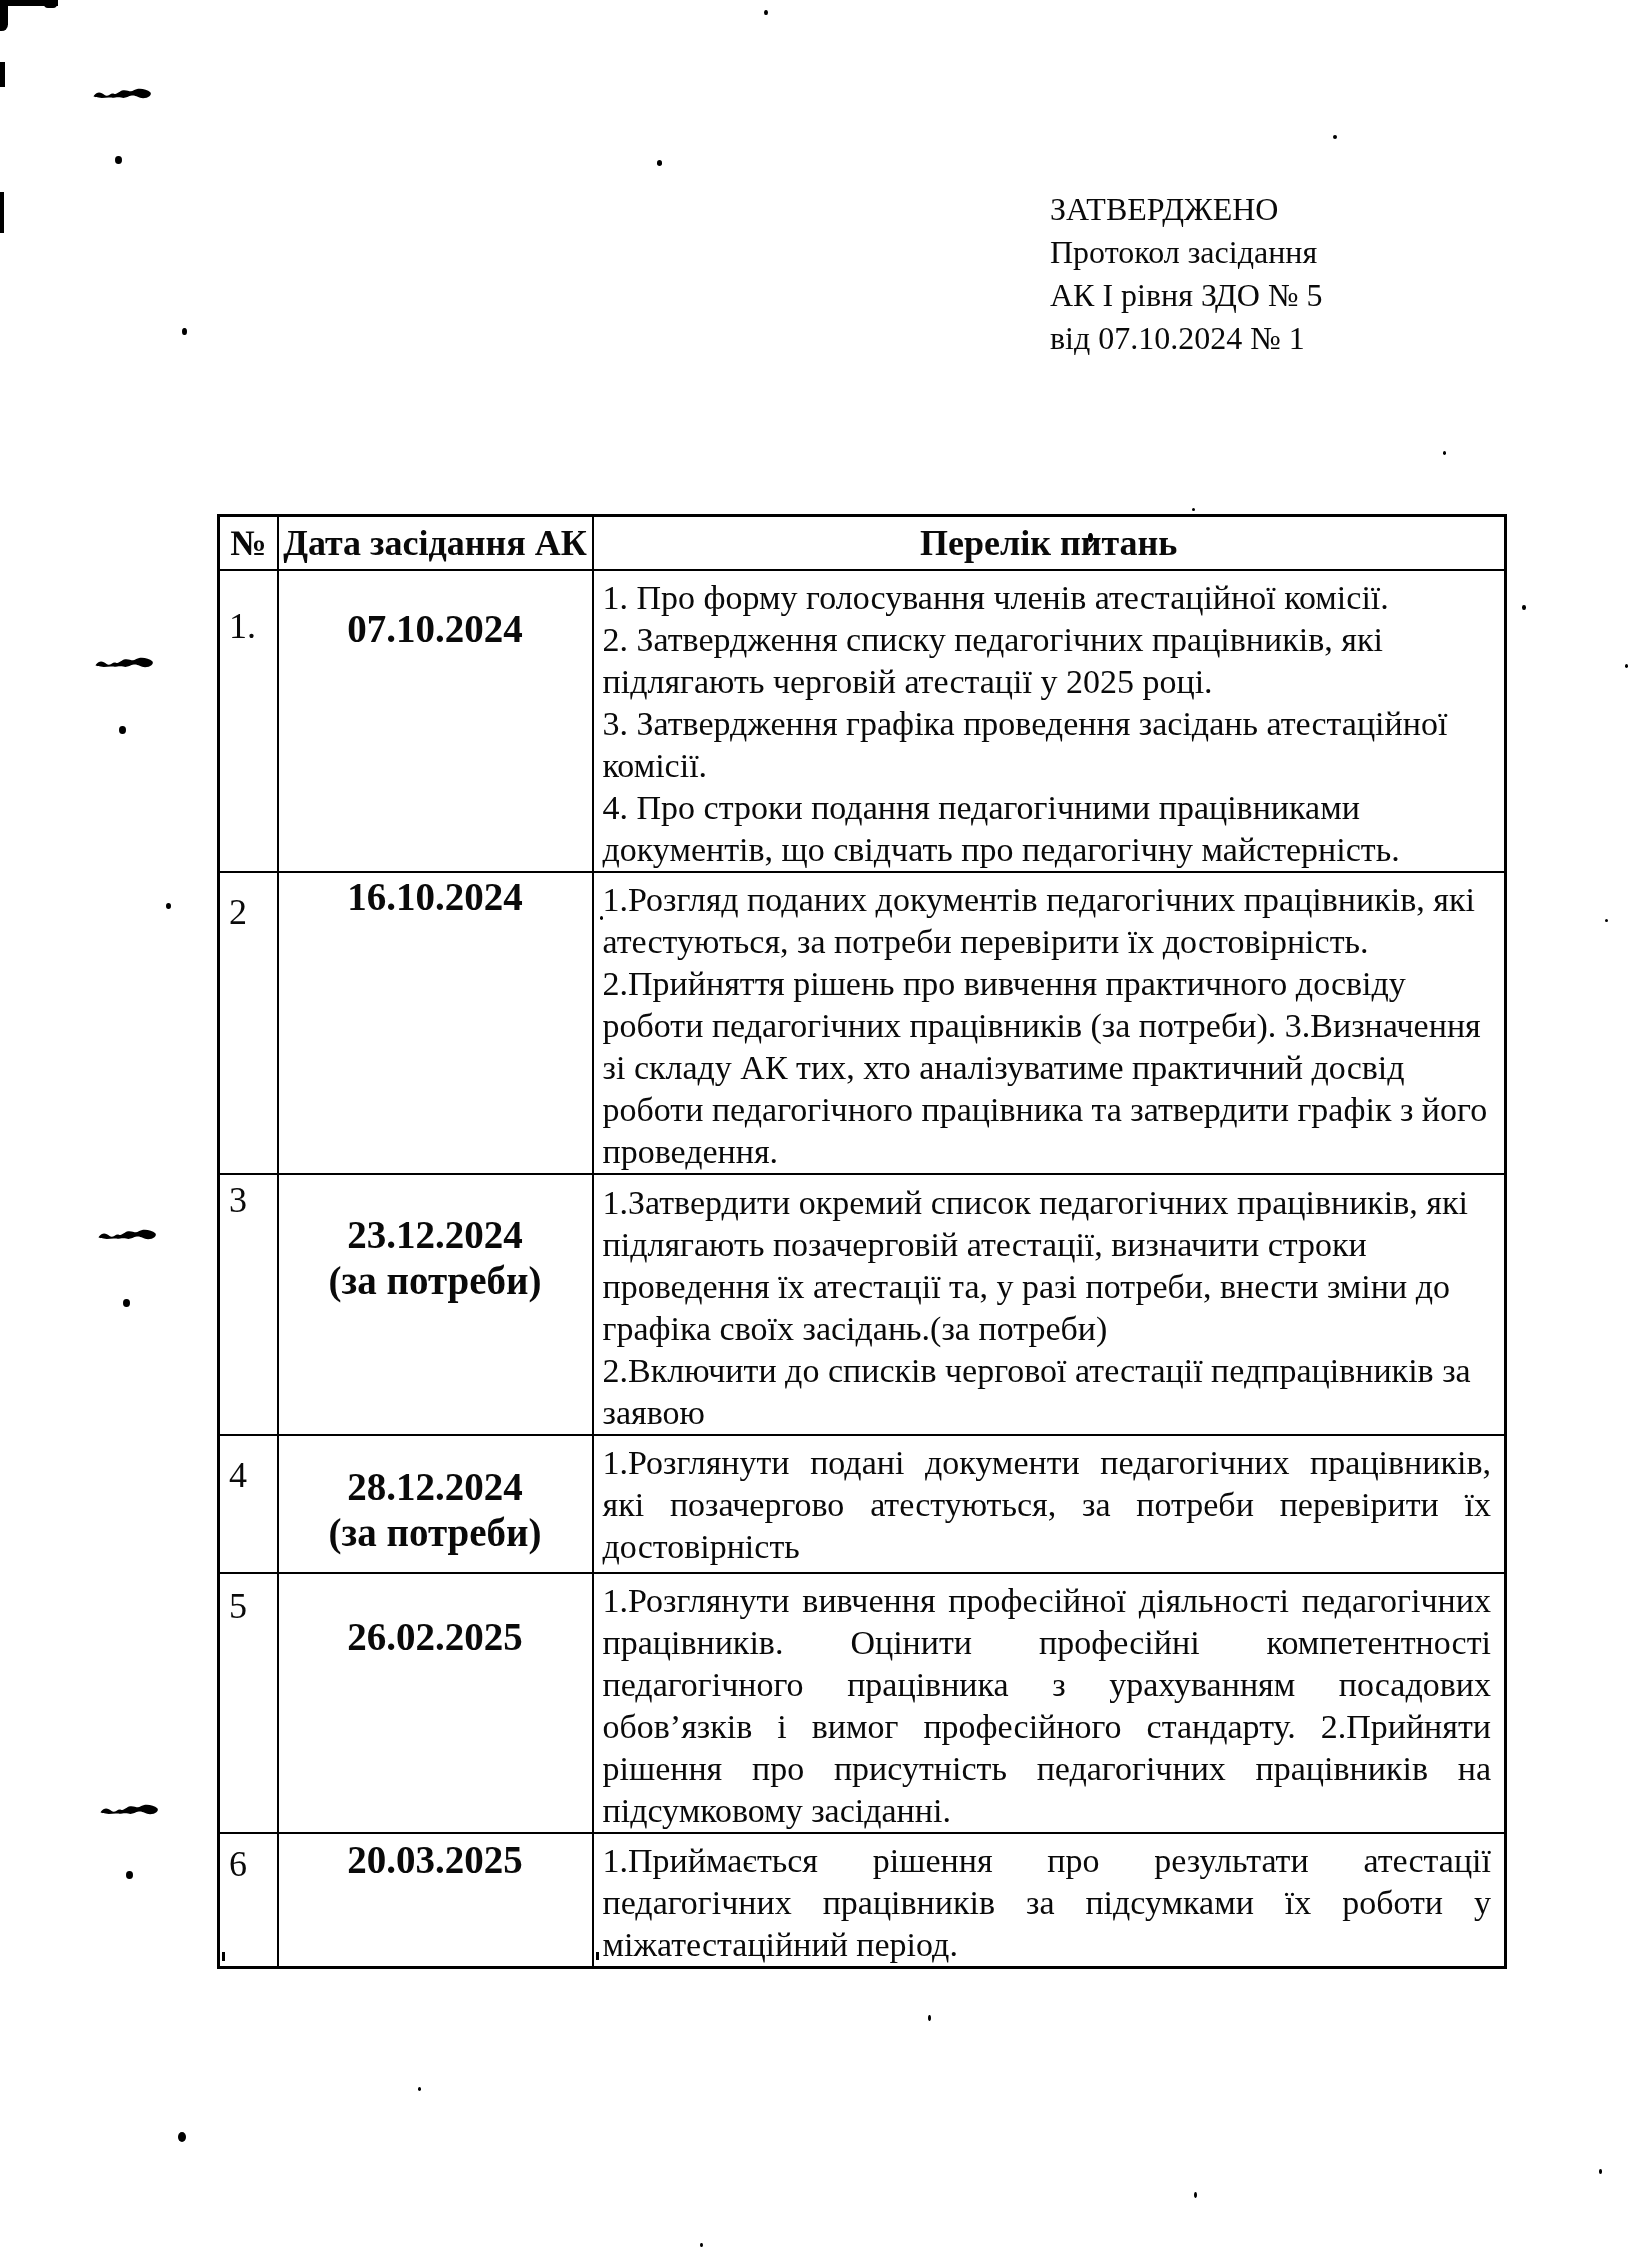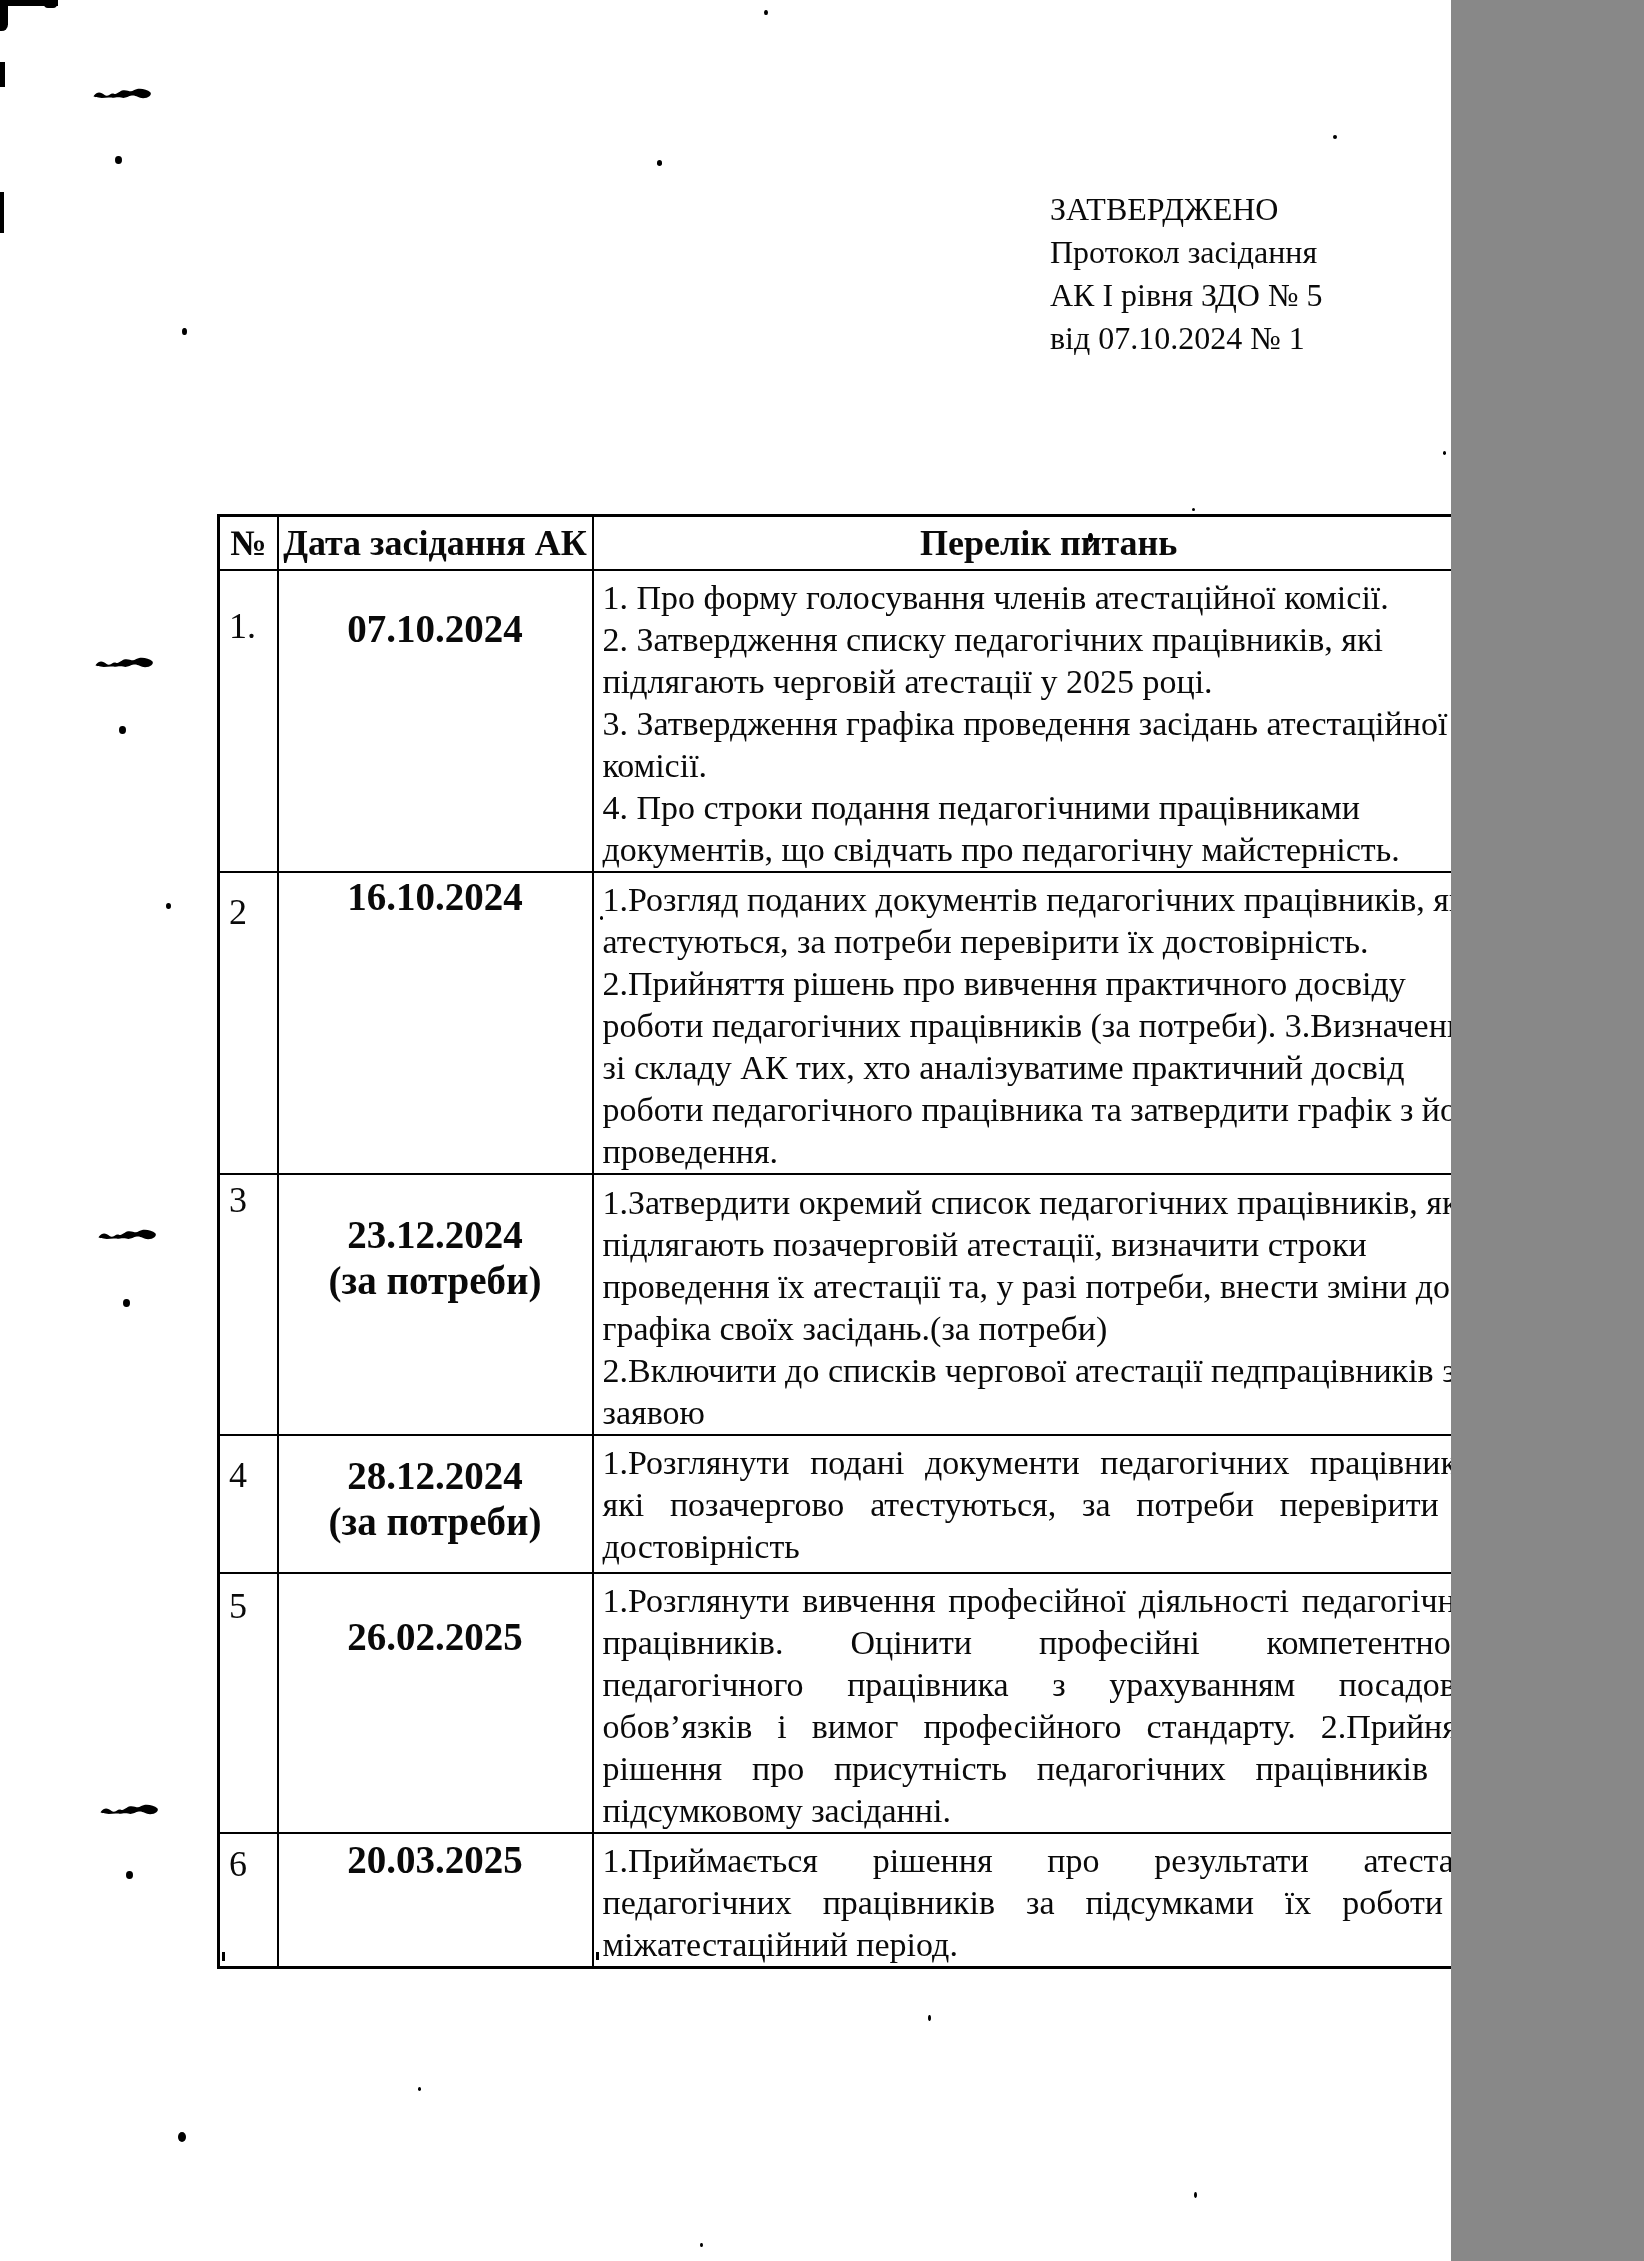--- a/index.html
+++ b/index.html
@@ -1,17 +1,17 @@
 <!DOCTYPE html>
 <html style="font-size:10.3px"><head>
 <meta charset="utf-8">
 <style>
   html,body { margin:0; padding:0; background:#888; }
   .page {
-    position:relative; width:1451px; height:2261px; background:#ffffff;
+    position:relative; width:1644px; height:2261px; background:#ffffff;
     font-family:"Liberation Serif","DejaVu Serif",serif; color:#0a0a0a;
     overflow:hidden;
   }
   
   .approval { position:absolute; left:1050px; top:188px; font-size:32px; line-height:43px; white-space:nowrap; }
   
   .title { position:absolute; left:217px; top:392px; width:1290px; text-align:center; font-weight:bold; font-size:39px; line-height:49px; }
   .title .t1 { word-spacing:9px; }
   
   table.sched {
@@ -27,21 +27,21 @@
   table.sched thead th.h-num { text-align:center; }
   td.cnum { font-size:36px; padding-left:9px; }
   td.cdate { text-align:center; font-weight:bold; font-size:39px; line-height:46px; }
   td.citems { font-size:34px; line-height:42px; padding:6.4px 13px 0 9px; }
   td.citems p { margin:0; }
   tr.j td.citems p { text-align:justify; }
   
   tr.r1 { height:302px; }  tr.r1 td.cnum{padding-top:34px;}  tr.r1 td.cdate{padding-top:35px;}
   tr.r2 { height:293px; }  tr.r2 td.cnum{padding-top:18px;}  tr.r2 td.cdate{}
   tr.r3 { height:253px; }  tr.r3 td.cnum{padding-top:3.9px;}   tr.r3 td.cdate{padding-top:37px;}
-  tr.r4 { height:138px; }  tr.r4 td.cnum{padding-top:18px;}  tr.r4 td.cdate{padding-top:17px;}
+  tr.r4 { height:138px; }  tr.r4 td.cnum{padding-top:18px;}  tr.r4 td.cdate{padding-top:28px;}
   tr.r5 { height:254px; }  tr.r5 td.cnum{padding-top:11.6px;}  tr.r5 td.cdate{padding-top:40px;}
   tr.r6 { height:134px; }  tr.r6 td.cnum{padding-top:9px;}  tr.r6 td.cdate{padding-top:2.6px;}
   
   .art { position:absolute; background:#000; }
   .squiggle { position:absolute; }
   .speck { position:absolute; background:#000; border-radius:50%; }
   .stub { position:absolute; background:#000; }
 </style>
 </head>
 <body>

